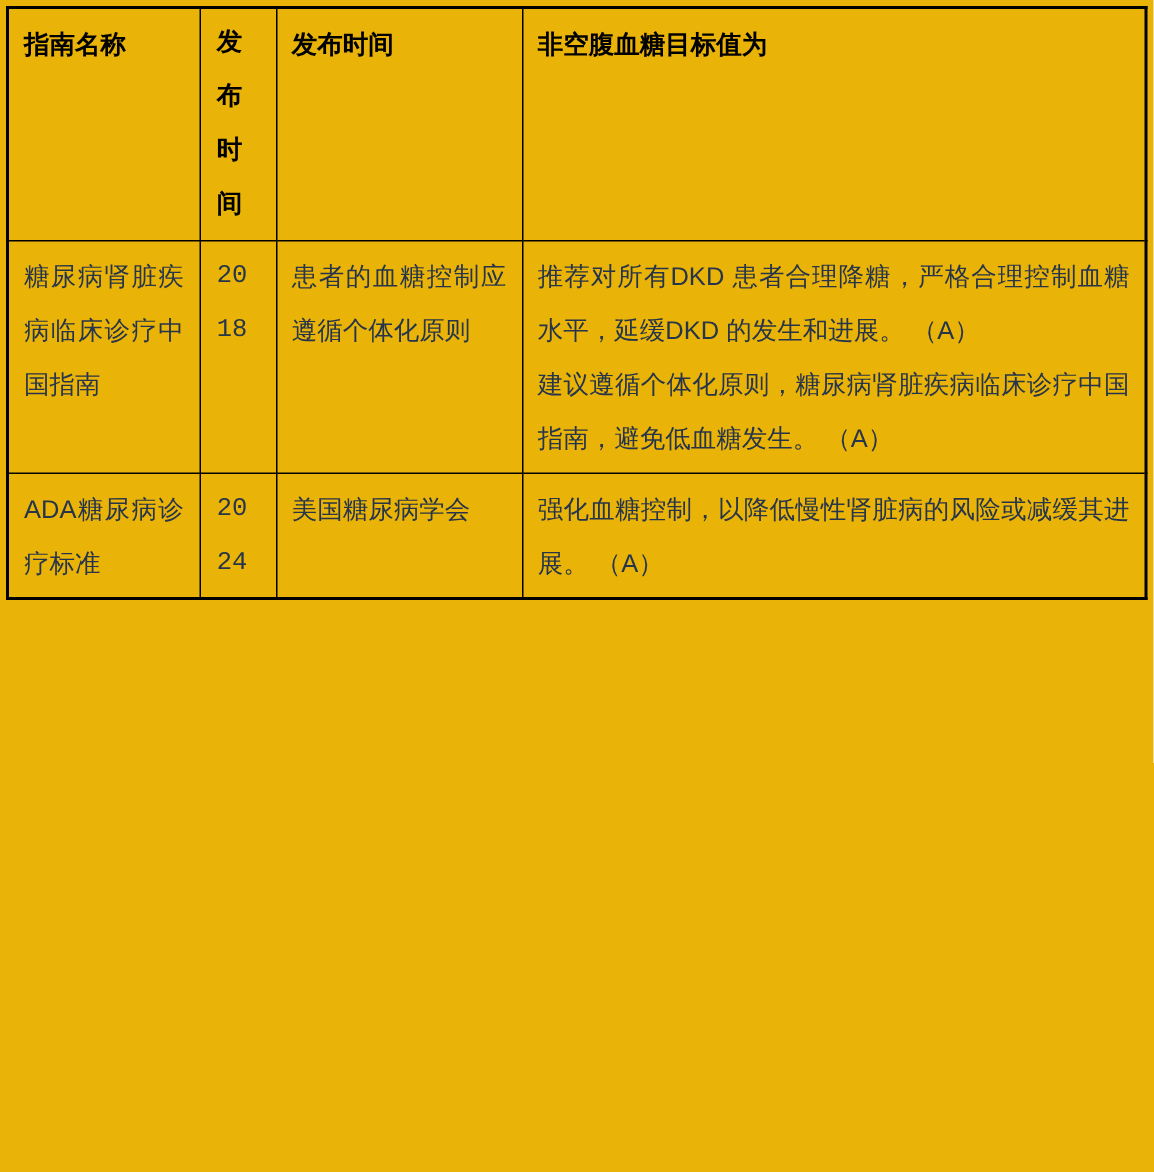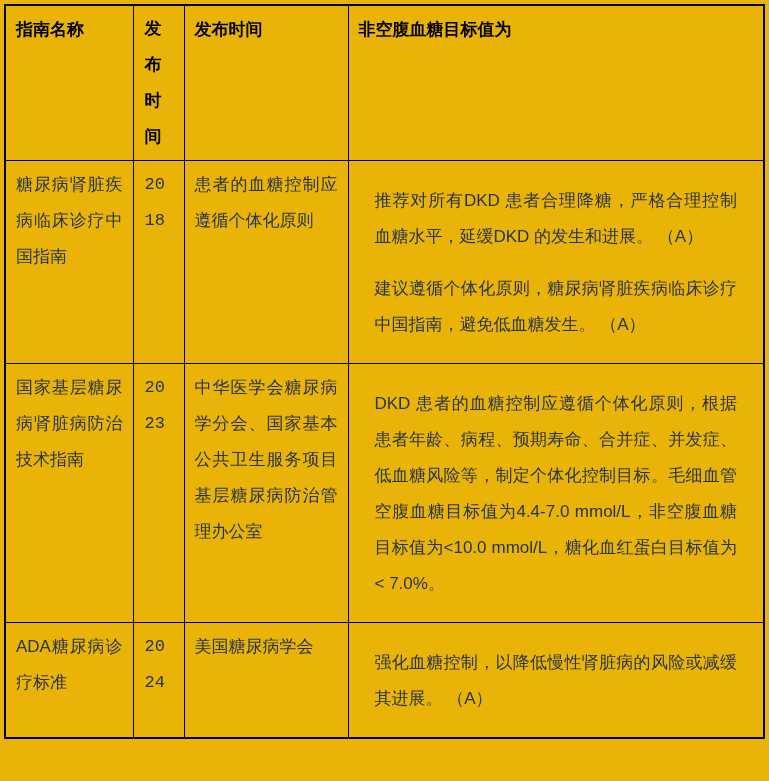--- a/index.html
+++ b/index.html
@@ -51,21 +51,21 @@
     padding-right: 12px;
     font-family: Liberation Mono, monospace;
   }
   tr.r-header { height: 151px; }
   tr.r-0 { height: 145px; padding-left: 20px; }
   tr.r-1 { height: 179px; }
   tr.r-2 { height: 218px; }
   tr.r-3 { height: 78px; }
 
   td p {
-    margin: 16px;
+    margin: 0;
   }
 </style>
 </head>
 <body>
 
 <div class="page">
   <table class="guidelines">
     <colgroup>
       <col class="c-guideline">
       <col class="c-year">
@@ -83,28 +83,20 @@
     <tbody>
       <tr class="r-0">
         <td>糖尿病肾脏疾病临床诊疗中国指南</td>
         <td class="year">2018</td>
         <td>患者的血糖控制应遵循个体化原则</td>
         <td>
           <p>推荐对所有DKD 患者合理降糖，严格合理控制血糖水平，延缓DKD 的发生和进展。 （A）</p>
           <p>建议遵循个体化原则，糖尿病肾脏疾病临床诊疗中国指南，避免低血糖发生。 （A）</p>
         </td>
       </tr>
-      <tr class="r-2">
-        <td>国家基层糖尿病肾脏病防治技术指南</td>
-        <td class="year">2023</td>
-        <td>中华医学会糖尿病学分会、国家基本公共卫生服务项目基层糖尿病防治管理办公室</td>
-        <td>
-          <p>DKD 患者的血糖控制应遵循个体化原则，根据患者年龄、病程、预期寿命、合并症、并发症、低血糖风险等，制定个体化控制目标。毛细血管空腹血糖目标值为4.4-7.0 mmol/L，非空腹血糖目标值为&lt;10.0 mmol/L，糖化血红蛋白目标值为&lt; 7.0%。</p>
-        </td>
-      </tr>
       <tr class="r-3">
         <td>ADA糖尿病诊疗标准</td>
         <td class="year">2024</td>
         <td>美国糖尿病学会</td>
         <td>
           <p>强化血糖控制，以降低慢性肾脏病的风险或减缓其进展。 （A）</p>
         </td>
       </tr>
     </tbody>
   </table>

